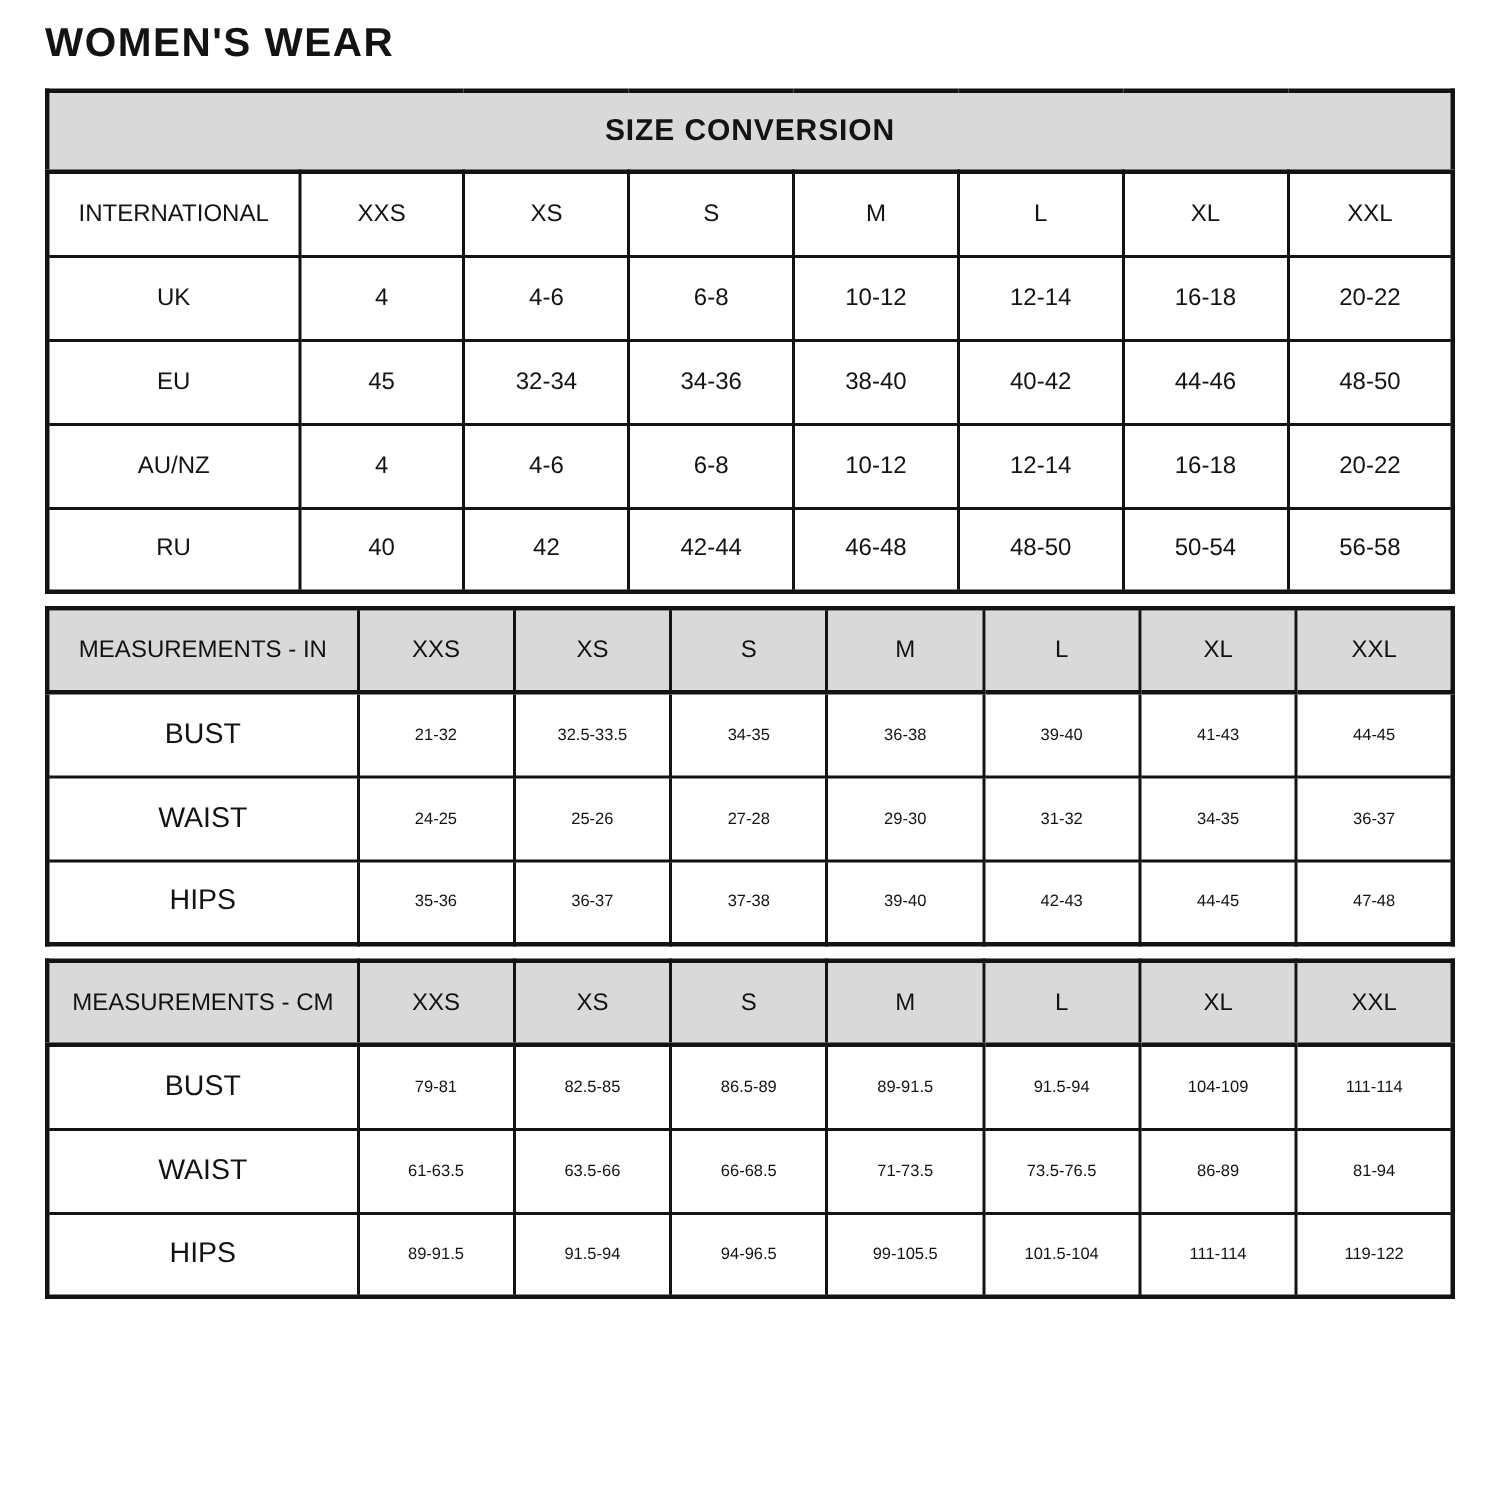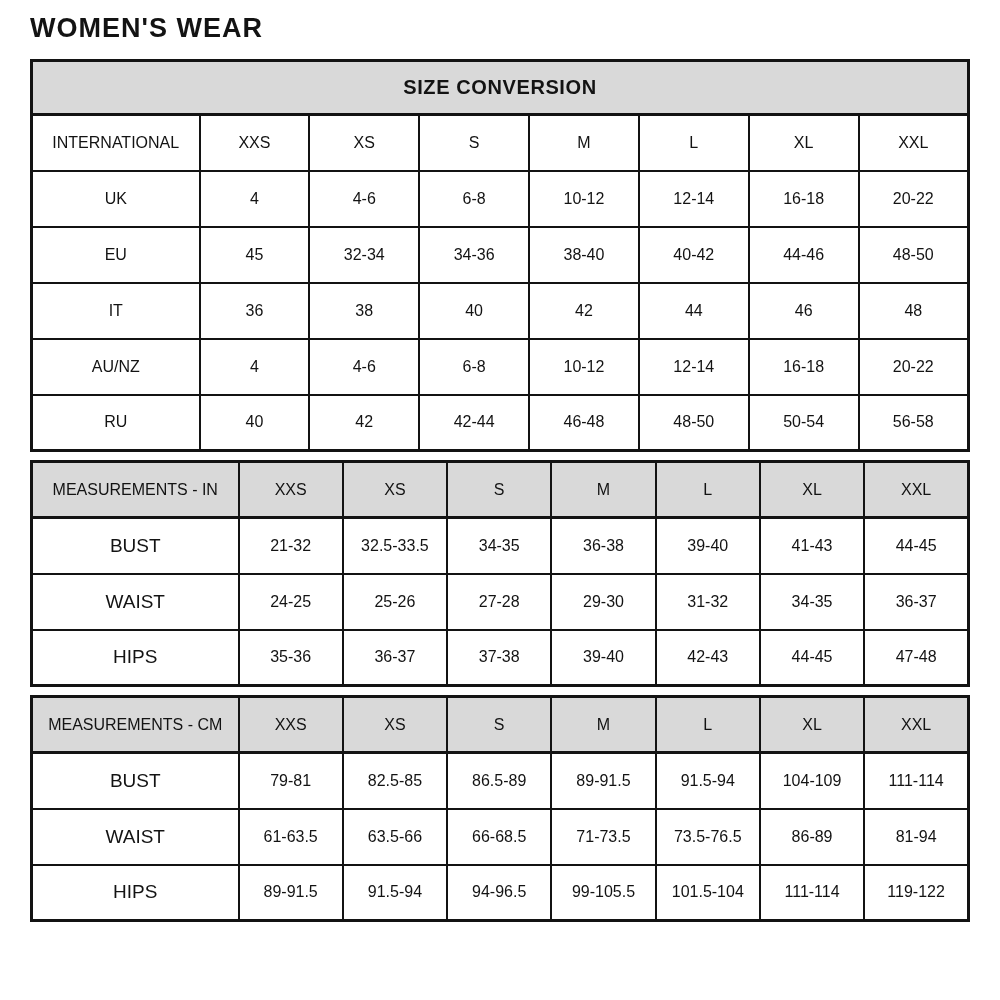--- a/index.html
+++ b/index.html
@@ -58,21 +58,21 @@
   
   .meas .col-first { width: 207px; }
   .meas .head-label-cell,
   .meas .size-head-cell {
     background: #d9d9d9;
     font-weight: normal;
     font-size: 16px;
     border-bottom: 3px solid #131313;
   }
   .meas .row-label-cell { font-size: 19px; }
-  .meas .value-cell { font-size: 16px; }
+  .meas .value-cell { font-size: 11px; }
 </style>
 </head>
 <body>
 
 <div class="page">
 
   <h1 class="title">WOMEN'S WEAR</h1>
 
   <table id="size-conversion-table">
     <colgroup>
@@ -115,30 +115,20 @@
           <td class="row-label-cell">EU</td>
           <td class="value-cell">45</td>
           <td class="value-cell">32-34</td>
           <td class="value-cell">34-36</td>
           <td class="value-cell">38-40</td>
           <td class="value-cell">40-42</td>
           <td class="value-cell">44-46</td>
           <td class="value-cell">48-50</td>
         </tr>
         <tr>
-          <td class="row-label-cell">IT</td>
-          <td class="value-cell">36</td>
-          <td class="value-cell">38</td>
-          <td class="value-cell">40</td>
-          <td class="value-cell">42</td>
-          <td class="value-cell">44</td>
-          <td class="value-cell">46</td>
-          <td class="value-cell">48</td>
-        </tr>
-        <tr>
           <td class="row-label-cell">AU/NZ</td>
           <td class="value-cell">4</td>
           <td class="value-cell">4-6</td>
           <td class="value-cell">6-8</td>
           <td class="value-cell">10-12</td>
           <td class="value-cell">12-14</td>
           <td class="value-cell">16-18</td>
           <td class="value-cell">20-22</td>
         </tr>
         <tr>

